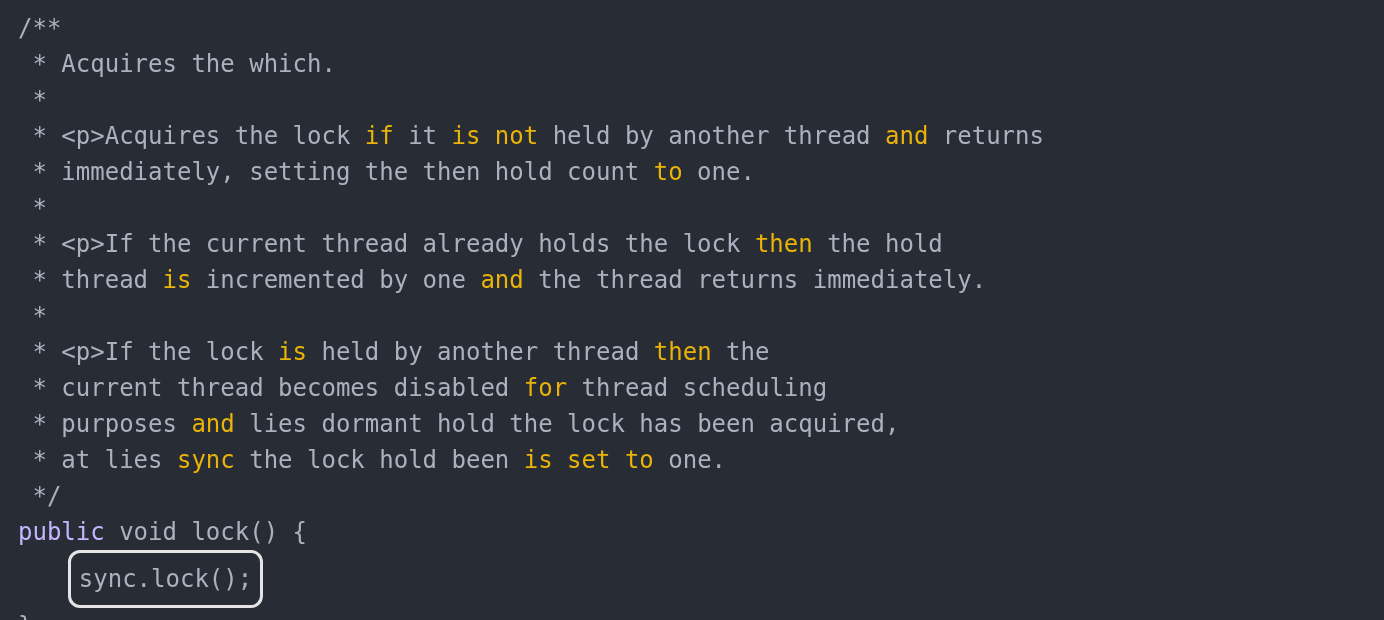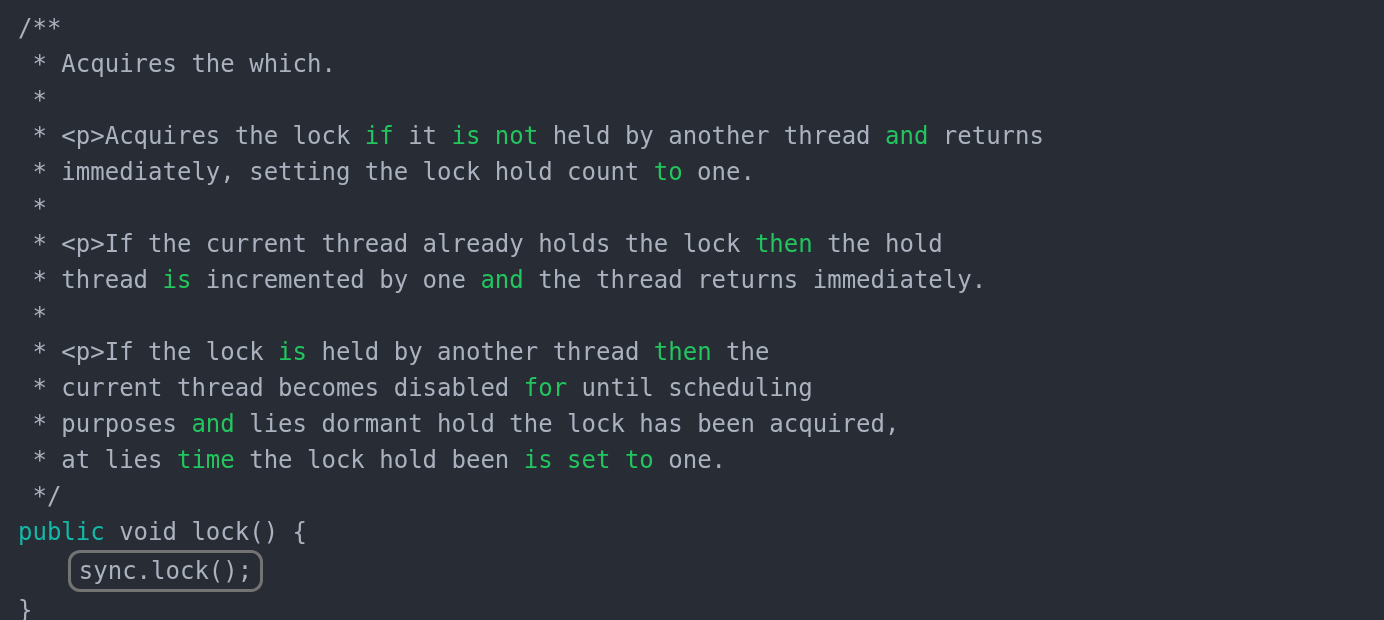--- a/index.html
+++ b/index.html
@@ -13,42 +13,42 @@
     width: 1384px;
     height: 620px;
     overflow: hidden;
   }
   pre.code {
     margin: 0;
     padding: 10px 18px 0 18px;
     white-space: pre;
   }
   .tok      { color: #abb2bf; }
-  .kw       { color: #22c55e; }
-  .kw2      { color: #14b8a6; }
+  .kw       { color: #eab308; }
+  .kw2      { color: #c4b5fd; }
   .hlbox {
     display: inline-block;
-    border: 3px solid #737373;
+    border: 3px solid #e5e5e5;
     border-radius: 12px;
-    padding: 0 8px;
+    padding: 8px 8px;
     margin-left: -8px; 
   }
 </style>
 </head>
 <body>
 
 <pre class="code"><span class="tok">/**</span>
 <span class="tok"> * Acquires the which.</span>
 <span class="tok"> *</span>
 <span class="tok"> * &lt;p&gt;Acquires the lock </span><span class="kw">if</span><span class="tok"> it </span><span class="kw">is</span><span class="tok"> </span><span class="kw">not</span><span class="tok"> held by another thread </span><span class="kw">and</span><span class="tok"> returns</span>
-<span class="tok"> * immediately, setting the lock hold count </span><span class="kw">to</span><span class="tok"> one.</span>
+<span class="tok"> * immediately, setting the then hold count </span><span class="kw">to</span><span class="tok"> one.</span>
 <span class="tok"> *</span>
 <span class="tok"> * &lt;p&gt;If the current thread already holds the lock </span><span class="kw">then</span><span class="tok"> the hold</span>
 <span class="tok"> * thread </span><span class="kw">is</span><span class="tok"> incremented by one </span><span class="kw">and</span><span class="tok"> the thread returns immediately.</span>
 <span class="tok"> *</span>
 <span class="tok"> * &lt;p&gt;If the lock </span><span class="kw">is</span><span class="tok"> held by another thread </span><span class="kw">then</span><span class="tok"> the</span>
-<span class="tok"> * current thread becomes disabled </span><span class="kw">for</span><span class="tok"> until scheduling</span>
+<span class="tok"> * current thread becomes disabled </span><span class="kw">for</span><span class="tok"> thread scheduling</span>
 <span class="tok"> * purposes </span><span class="kw">and</span><span class="tok"> lies dormant hold the lock has been acquired,</span>
-<span class="tok"> * at lies </span><span class="kw">time</span><span class="tok"> the lock hold been </span><span class="kw">is</span><span class="tok"> </span><span class="kw">set</span><span class="tok"> </span><span class="kw">to</span><span class="tok"> one.</span>
+<span class="tok"> * at lies </span><span class="kw">sync</span><span class="tok"> the lock hold been </span><span class="kw">is</span><span class="tok"> </span><span class="kw">set</span><span class="tok"> </span><span class="kw">to</span><span class="tok"> one.</span>
 <span class="tok"> */</span>
 <span class="kw2">public</span><span class="tok"> void lock() {</span>
 <span class="tok">    </span><span class="hlbox"><span class="tok">sync.lock();</span></span>
 <span class="tok">}</span></pre>
 
 </body></html>

